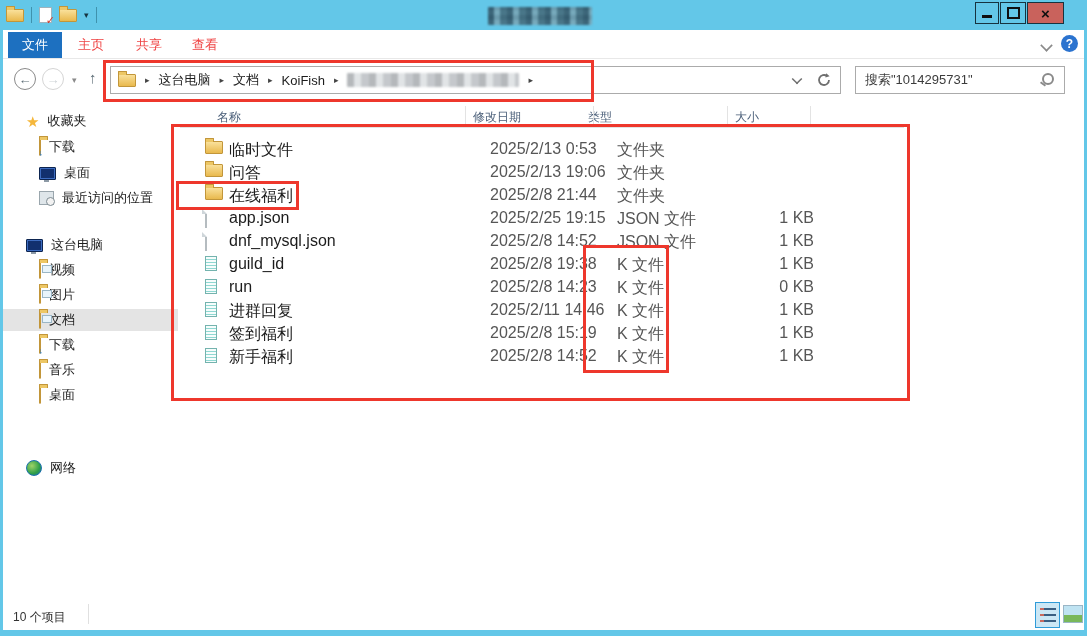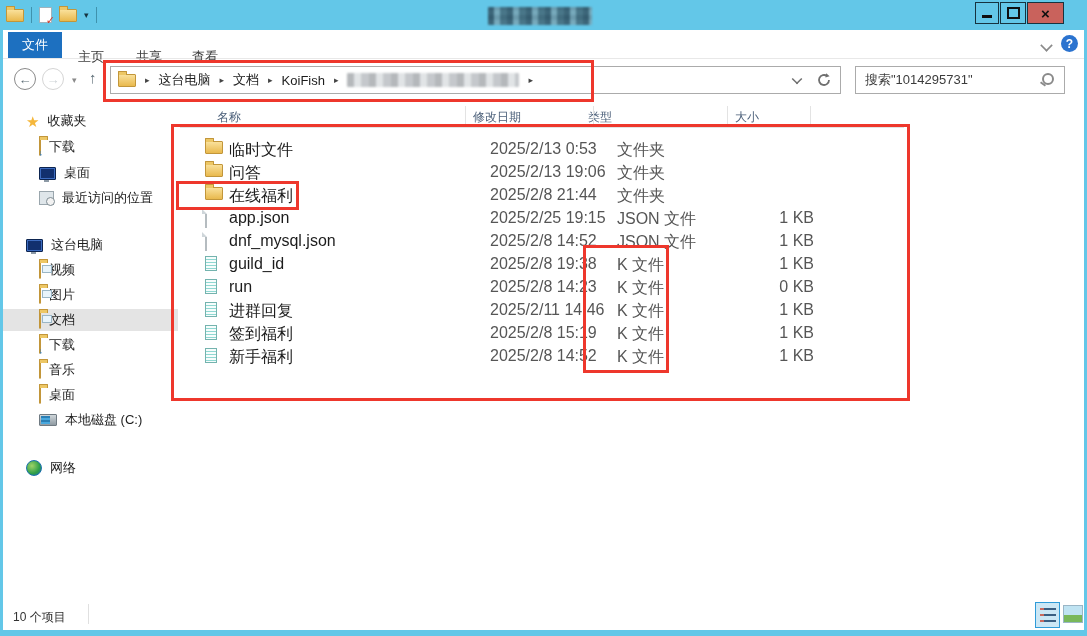--- a/index.html
+++ b/index.html
@@ -26,21 +26,21 @@
   .winbtn{position:absolute;top:2px;height:22px;border:1px solid #16333f;background:#63c7e8;display:flex;align-items:center;justify-content:center;box-sizing:border-box;cursor:default;}
   .btn-min{left:975px;width:24px;}
   .btn-max{left:1000px;width:26px;}
   .btn-close{left:1027px;width:37px;background:#c9625c;}
   .glyph-min{width:10px;height:3px;background:#101010;margin-top:6px;}
   .glyph-max{width:9px;height:8px;border:2px solid #101010;background:transparent;}
   .glyph-close{color:#101010;font-size:15px;font-weight:bold;line-height:15px;}
   
   .ribbon{position:absolute;left:3px;top:30px;width:1081px;height:28px;background:#fff;border-bottom:1px solid #e8e8e8;z-index:3;}
   .tab-file{position:absolute;left:5px;top:2px;width:54px;height:26px;background:#1d70c0;color:#fff;font-size:13px;display:flex;align-items:center;justify-content:center;}
-  .tab{position:absolute;top:14px;height:26px;font-size:13px;color:#404040;display:flex;align-items:center;justify-content:center;width:56px;}
+  .tab{position:absolute;top:2px;height:26px;font-size:13px;color:#ef4444;display:flex;align-items:center;justify-content:center;width:56px;}
   .tab.t0{left:60px;} .tab.t1{left:118px;} .tab.t2{left:174px;text-align:center;}
   .ribbon-chevron{position:absolute;left:1038px;top:10px;width:9px;height:9px;border-right:2px solid #8a8a8a;border-bottom:2px solid #8a8a8a;transform:rotate(45deg) scale(.8);}
   .help-btn{position:absolute;left:1058px;top:5px;width:17px;height:17px;border-radius:50%;background:#2b73cf;color:#fff;font-size:12px;font-weight:bold;display:flex;align-items:center;justify-content:center;}
   
   .addr-row{position:absolute;left:3px;top:58px;width:1081px;height:45px;background:#fff;}
   .navcircle{position:absolute;top:10px;width:22px;height:22px;border-radius:50%;display:flex;align-items:center;justify-content:center;font-size:13px;box-sizing:border-box;}
   .nav-back{left:11px;border:1px solid #8a8a8a;color:#5f6f78;}
   .nav-fwd{left:39px;border:1px solid #d5d5d5;color:#cfd4d7;}
   .nav-histdrop{position:absolute;left:69px;top:17px;color:#8a8a8a;font-size:9px;}
   .nav-up{position:absolute;left:86px;top:11px;color:#5f6f78;font-size:15px;font-weight:bold;}
@@ -222,24 +222,20 @@
       <span>下载</span>
     </div>
     <div class="sitem indent" style="top:256px">
       <span class="sic sic-wrap"><span class="ico-folder"></span></span>
       <span>音乐</span>
     </div>
     <div class="sitem indent" style="top:281px">
       <span class="sic sic-wrap"><span class="ico-folder"></span></span>
       <span>桌面</span>
     </div>
-    <div class="sitem indent" style="top:306px">
-      <span class="sic sic-disk"></span>
-      <span>本地磁盘 (C:)</span>
-    </div>
 
     <div class="sitem" style="top:354px">
       <span class="sic sic-net"></span>
       <span>网络</span>
     </div>
   </div>
 
   <div class="lheader">
     <span class="hcol h0">名称</span>
     <span class="hcol h1">修改日期</span>

